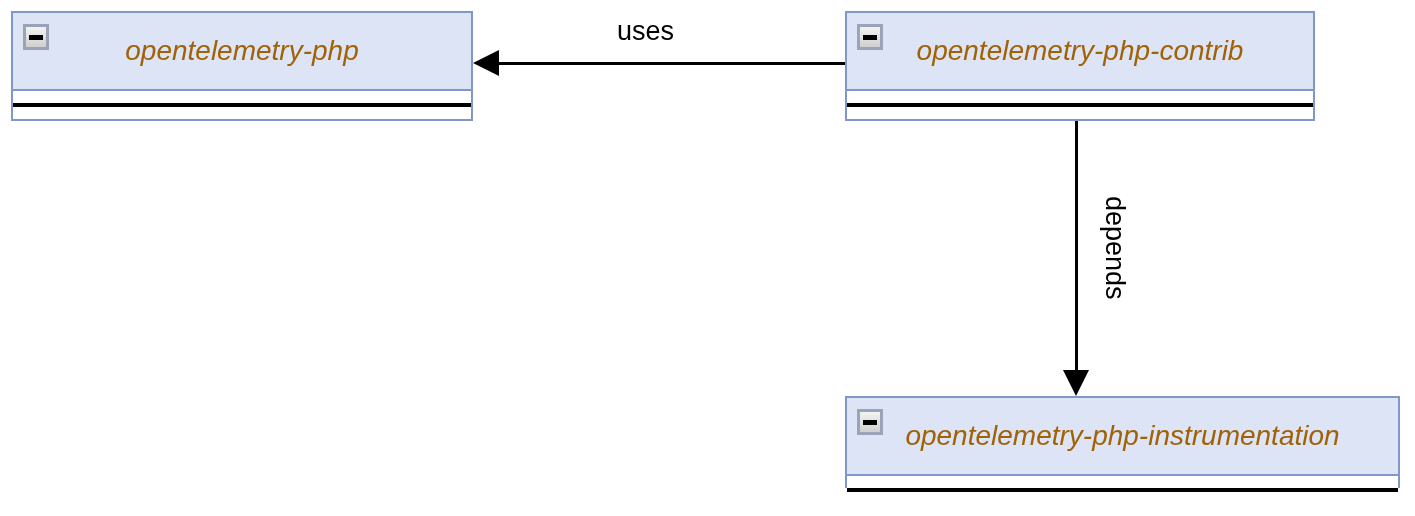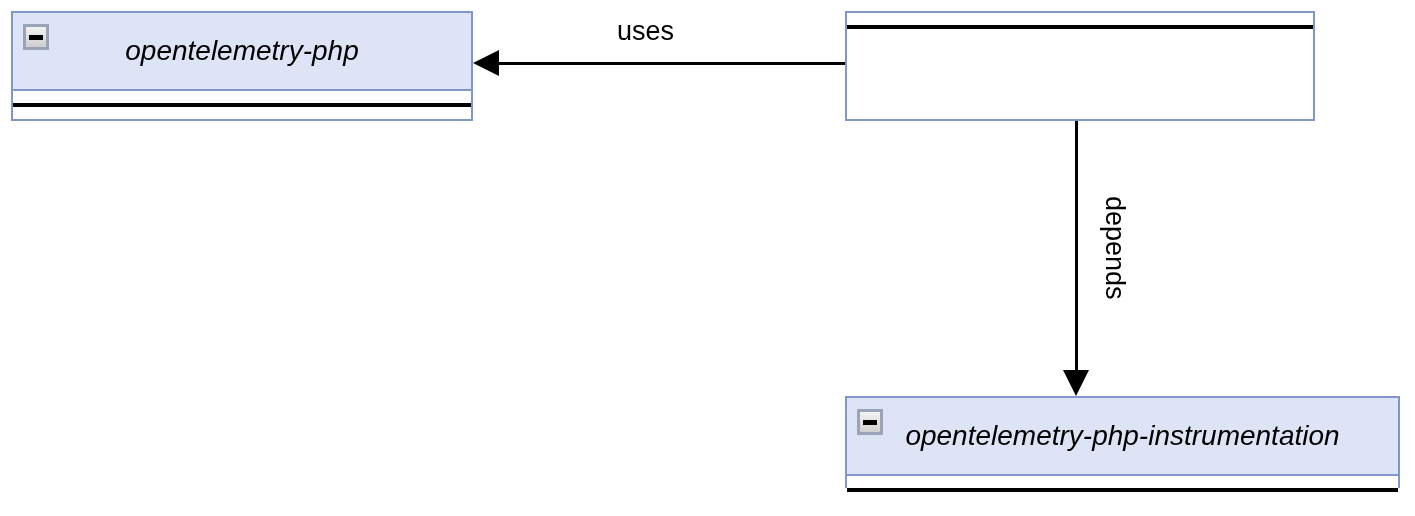--- a/index.html
+++ b/index.html
@@ -29,21 +29,21 @@
     background: #dce4f5;
     border-bottom: 2px solid #8297c9;
     height: 78px;
     display: flex;
     align-items: center;
     justify-content: center;
   }
   .node-label {
     font-style: italic;
     font-size: 28px;
-    color: #000000;
+    color: #a16207;
     white-space: nowrap;
     line-height: 1;
   }
 
   
   .collapse-icon {
     position: absolute;
     left: 10px;
     top: 11px;
     width: 26px;
@@ -127,20 +127,26 @@
         <span class="bar"></span>
       </span>
       <span class="node-label">opentelemetry-php</span>
     </div>
     <div class="node-body">
       <div class="rule"></div>
     </div>
   </div>
 
   <div class="node" style="left:845px; top:11px; width:470px; height:110px;">
+    <div class="node-title">
+      <span class="collapse-icon">
+        <span class="bar"></span>
+      </span>
+      <span class="node-label">opentelemetry-php-contrib</span>
+    </div>
     <div class="node-body">
       <div class="rule"></div>
     </div>
   </div>
 
   <div class="node" style="left:845px; top:396px; width:555px; height:92px;">
     <div class="node-title">
       <span class="collapse-icon">
         <span class="bar"></span>
       </span>

